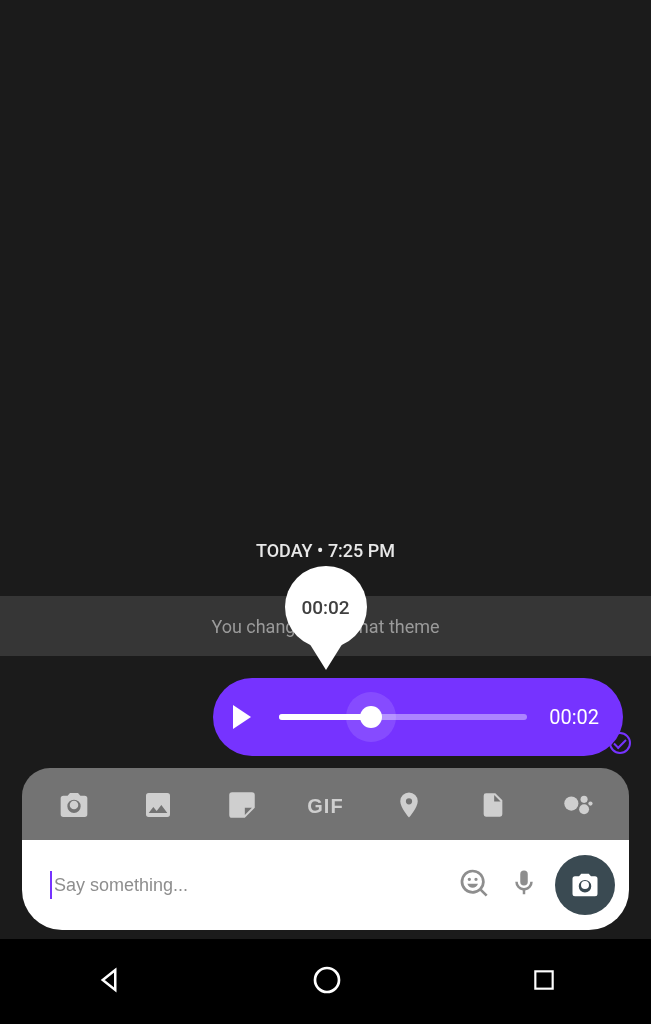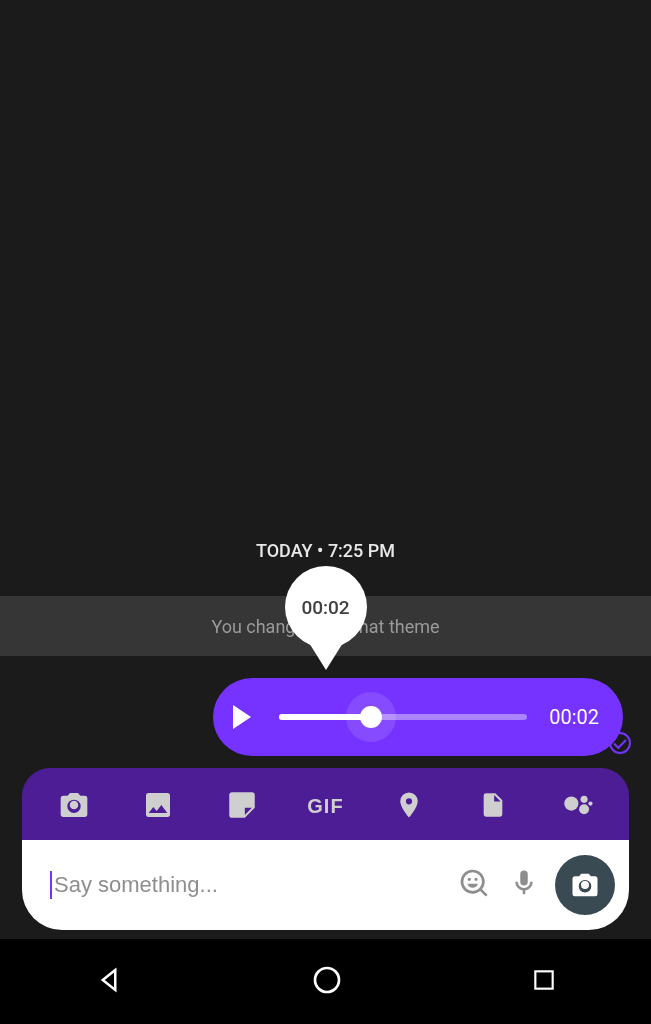--- a/index.html
+++ b/index.html
@@ -13,26 +13,26 @@
   .slider { position: relative; flex: 1; height: 6px; margin-right: 22px; }
   .slider-track { position: absolute; top: 0; left: 0; right: 0; height: 6px; background: rgba(255,255,255,0.4); border-radius: 3px; }
   .slider-fill { position: absolute; top: 0; left: 0; width: 37%; height: 6px; background: #fff; border-radius: 3px; }
   .slider-halo { position: absolute; left: 37%; top: 50%; width: 50px; height: 50px; background: rgba(255,255,255,0.12); border-radius: 50%; transform: translate(-50%,-50%); }
   .slider-thumb { position: absolute; left: 37%; top: 50%; width: 22px; height: 22px; background: #fff; border-radius: 50%; transform: translate(-50%,-50%); }
   .audio-duration { color: #fff; font-size: 20px; }
   .status-mark { position: absolute; top: 732px; right: 20px; width: 22px; height: 22px; border: 2px solid #7633ff; border-radius: 50%; display: flex; align-items: center; justify-content: center; }
   .status-mark::after { content: ""; width: 10px; height: 5px; border-left: 2px solid #7633ff; border-bottom: 2px solid #7633ff; transform: rotate(-45deg); margin-top: -2px; }
   .tooltip { position: absolute; top: 566px; left: 50%; transform: translateX(-50%); width: 82px; height: 82px; background: #fff; border-radius: 50%; display: flex; align-items: center; justify-content: center; color: #404040; font-size: 19px; font-weight: 500; z-index: 20; }
   .tooltip::after { content: ""; position: absolute; bottom: -22px; left: 50%; transform: translateX(-50%); width: 0; height: 0; border-left: 20px solid transparent; border-right: 20px solid transparent; border-top: 32px solid #fff; }
-  .attach-bar { position: absolute; top: 768px; left: 22px; right: 22px; height: 77px; background: #4c1d95; border-radius: 28px 28px 0 0; display: flex; align-items: center; justify-content: space-around; padding: 0 10px; }
+  .attach-bar { position: absolute; top: 768px; left: 22px; right: 22px; height: 77px; background: #737373; border-radius: 28px 28px 0 0; display: flex; align-items: center; justify-content: space-around; padding: 0 10px; }
   .attach-bar .ico { width: 70px; text-align: center; cursor: pointer; }
   .attach-bar svg { fill: #cfcfcf; }
   .gif-label { color: #cfcfcf; font-weight: 800; font-size: 20px; letter-spacing: 1px; font-family: Arial, sans-serif; }
   .input-bar { position: absolute; top: 840px; left: 22px; right: 22px; height: 90px; background: #fff; border-radius: 0 0 40px 40px; display: flex; align-items: center; padding: 0 14px 0 28px; }
-  .text-input { flex: 1; border: none; outline: none; font-size: 22px; color: #4d7c0f; background: transparent; }
+  .text-input { flex: 1; border: none; outline: none; font-size: 18px; color: #4d7c0f; background: transparent; }
   .text-input::placeholder { color: #8e8e8e; }
   .cursor-bar { width: 2px; height: 28px; background: #7633ff; margin-right: 2px; }
   .input-ico { width: 50px; text-align: center; cursor: pointer; }
   .input-ico svg { fill: #8e8e8e; }
   .cam-circle { width: 60px; height: 60px; background: #3a4a52; border-radius: 50%; display: flex; align-items: center; justify-content: center; cursor: pointer; margin-left: 6px; }
   .cam-circle svg { fill: #fff; }
   .nav-bar { position: absolute; bottom: 0; left: 0; right: 0; height: 85px; background: #000; display: flex; align-items: center; justify-content: space-around; }
   .nav-bar .nbtn { cursor: pointer; }
 </style>
 </head>

